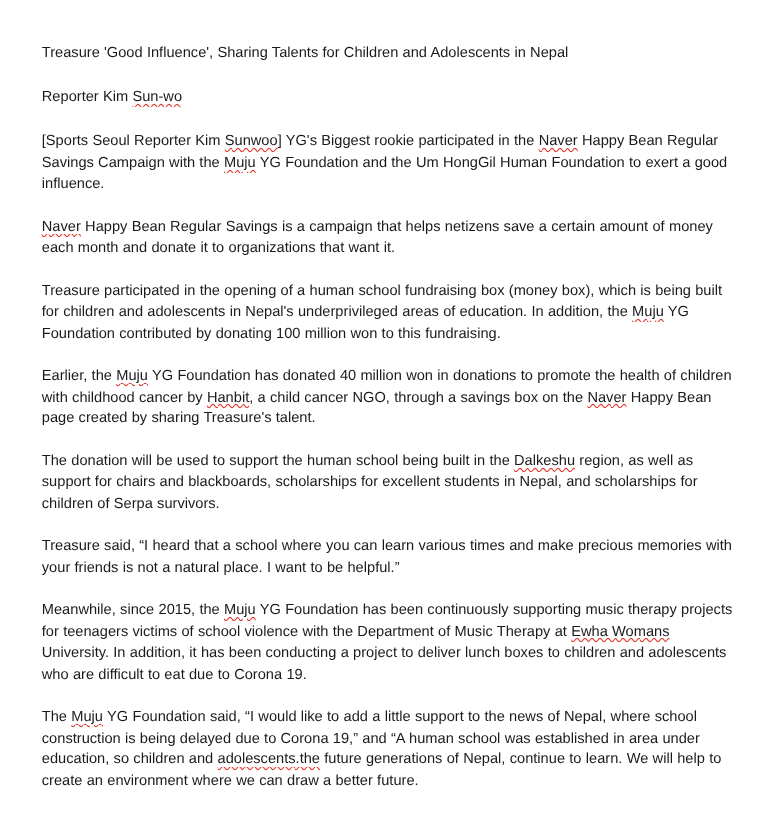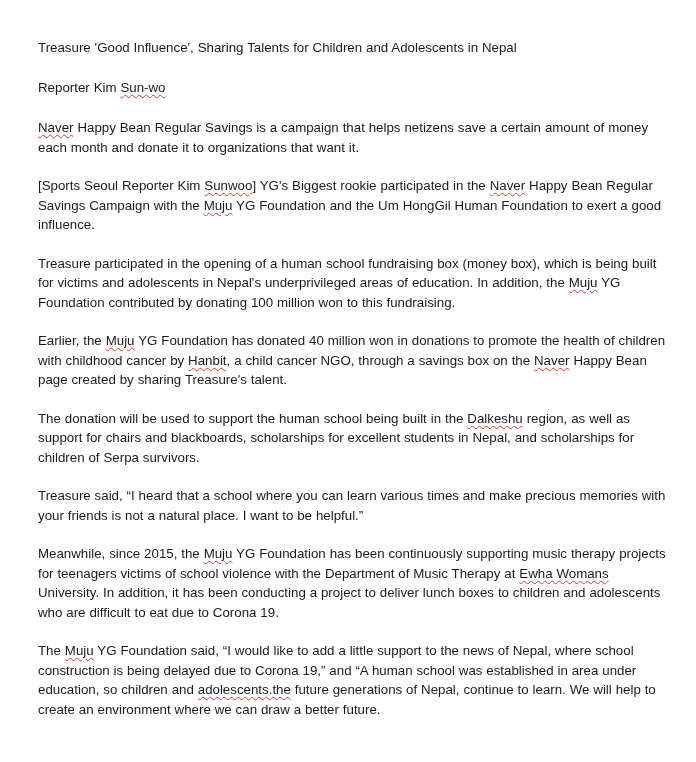--- a/index.html
+++ b/index.html
@@ -49,23 +49,23 @@
 </head>
 <body>
 
 <div class="page">
 
   <p class="para title">Treasure 'Good Influence', Sharing Talents for Children and Adolescents in Nepal</p>
 
   <p class="para byline"><span>Reporter Kim </span><span class="sp">Sun-wo</span></p>
 
   <div>
+      <p class="para"><span>[Sports Seoul Reporter Kim </span><span class="sp">Sunwoo</span><span>] YG's Biggest  rookie participated in the </span><span class="sp">Naver</span><span> Happy Bean Regular Savings Campaign with the </span><span class="sp">Muju</span><span> YG Foundation and the Um HongGil Human Foundation to exert a good influence.</span></p>
       <p class="para"><span class="sp">Naver</span><span> Happy Bean Regular Savings is a campaign that helps netizens save a certain amount of money each month and donate it to organizations that want it.</span></p>
-      <p class="para"><span>[Sports Seoul Reporter Kim </span><span class="sp">Sunwoo</span><span>] YG's Biggest  rookie participated in the </span><span class="sp">Naver</span><span> Happy Bean Regular Savings Campaign with the </span><span class="sp">Muju</span><span> YG Foundation and the Um HongGil Human Foundation to exert a good influence.</span></p>
-      <p class="para"><span>Treasure participated in the opening of a human school fundraising box (money box), which is being built for victims and adolescents in Nepal's underprivileged areas of education. In addition, the </span><span class="sp">Muju</span><span> YG Foundation contributed by donating 100 million won to this fundraising.</span></p>
+      <p class="para"><span>Treasure participated in the opening of a human school fundraising box (money box), which is being built for children and adolescents in Nepal's underprivileged areas of education. In addition, the </span><span class="sp">Muju</span><span> YG Foundation contributed by donating 100 million won to this fundraising.</span></p>
       <p class="para"><span>Earlier, the </span><span class="sp">Muju</span><span> YG Foundation has donated 40 million won in donations to promote the health of children with childhood cancer by </span><span class="sp">Hanbit</span><span>, a child cancer NGO, through a savings box on the </span><span class="sp">Naver</span><span> Happy Bean page created by sharing Treasure's talent.</span></p>
       <p class="para"><span>The donation will be used to support the human school being built in the </span><span class="sp">Dalkeshu</span><span> region, as well as support for chairs and blackboards, scholarships for excellent students in Nepal, and scholarships for children of Serpa survivors.</span></p>
       <p class="para"><span>Treasure said, “I heard that a school where you can learn various times and make precious memories with your friends is not a natural place. I want to be helpful.”</span></p>
       <p class="para"><span>Meanwhile, since 2015, the </span><span class="sp">Muju</span><span> YG Foundation has been continuously supporting music therapy projects for teenagers victims of school violence with the Department of Music Therapy at </span><span class="sp">Ewha Womans</span><span> University. In addition, it has been conducting a project to deliver lunch boxes to children and adolescents who are difficult to eat due to Corona 19.</span></p>
       <p class="para tight"><span>The </span><span class="sp">Muju</span><span> YG Foundation said, “I would like to add a little support to the news of Nepal, where school construction is being delayed due to Corona 19,” and “A human school was established in area under education, so children and </span><span class="sp">adolescents.the</span><span> future generations of Nepal, continue to learn. We will help to create an environment where we can draw a better future.</span></p>
     </div>
 
 </div>
 
 </body></html>

